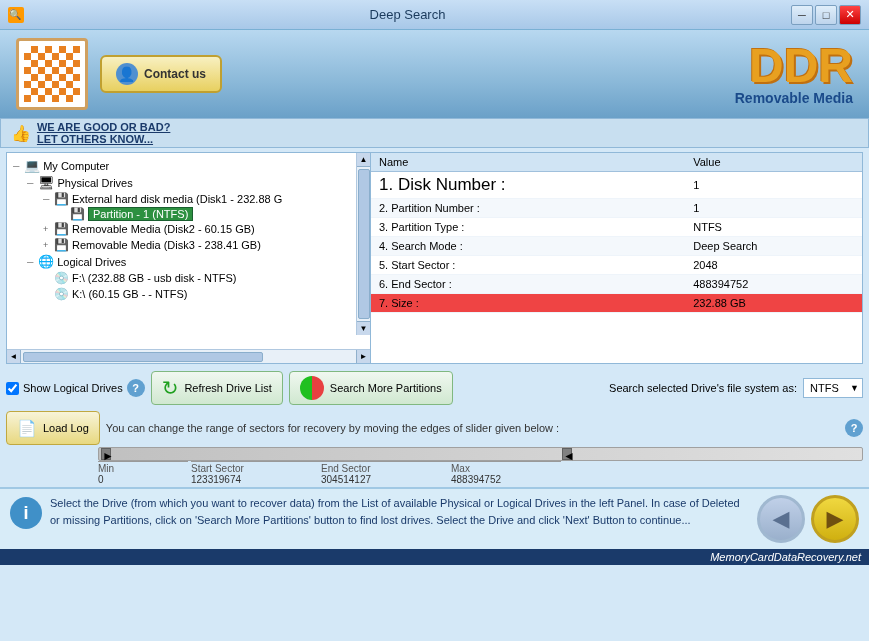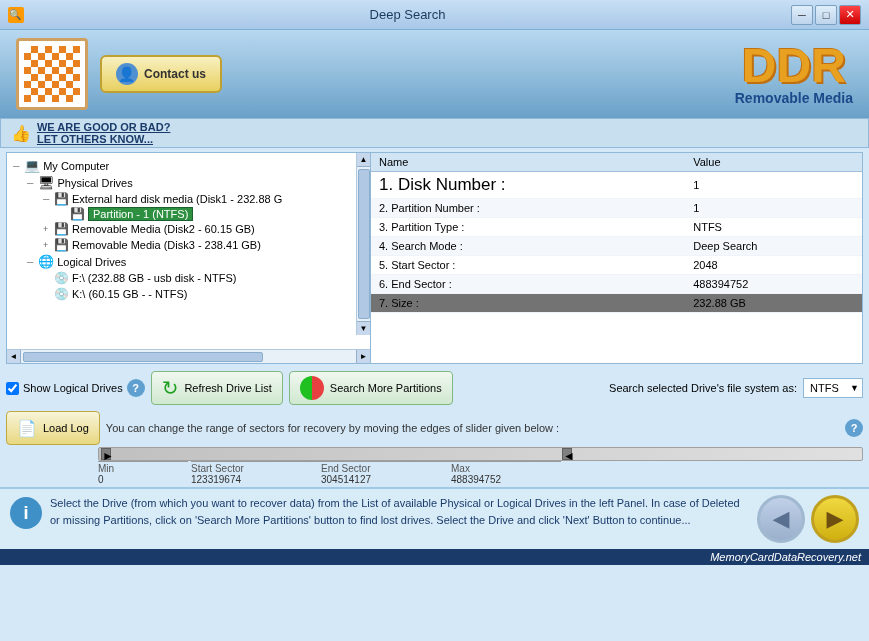--- a/index.html
+++ b/index.html
@@ -11,21 +11,21 @@
     .titlebar-controls { display: flex; gap: 2px; }
     .titlebar-btn { width: 22px; height: 20px; border: 1px solid #7a9fc0; border-radius: 2px; cursor: pointer; font-size: 11px; display: flex; align-items: center; justify-content: center; background: linear-gradient(to bottom, #e0eefa, #bdd4ec); color: #333; }
     .titlebar-btn.close { background: linear-gradient(to bottom, #f44, #c00); color: white; }
 
     
     .header { background: linear-gradient(to bottom, #b8d8f0, #8ab8d8 60%, #6aa0c8); height: 88px; display: flex; align-items: center; padding: 8px 16px; gap: 12px; }
     .logo-box { width: 72px; height: 72px; background: white; border: 3px solid #d0a060; border-radius: 4px; display: flex; align-items: center; justify-content: center; }
     .logo-checker { width: 56px; height: 56px; background: repeating-conic-gradient(#e88020 0% 25%, white 0% 50%) 0 0 / 14px 14px; }
     .contact-btn { background: linear-gradient(to bottom, #f8f0c0, #e8d060); border: 2px solid #c0a030; border-radius: 6px; padding: 6px 14px; cursor: pointer; display: flex; align-items: center; gap: 6px; font-weight: bold; color: #333; font-size: 12px; }
     .contact-icon { width: 22px; height: 22px; background: #5090d0; border-radius: 50%; display: flex; align-items: center; justify-content: center; color: white; font-size: 14px; }
-    .ddr-logo { margin-left: auto; text-align: center; }
+    .ddr-logo { margin-left: auto; text-align: right; }
     .ddr-text { font-size: 48px; font-weight: bold; color: #e8a020; text-shadow: 2px 2px 0 #c07010, -1px -1px 0 #c07010; line-height: 1; }
     .ddr-sub { color: #1a4a8a; font-size: 14px; font-weight: bold; }
 
     
     .feedback-bar { background: #c8dff0; border: 1px solid #90b8d8; padding: 4px 10px; display: flex; align-items: center; gap: 6px; height: 30px; }
     .feedback-icon { font-size: 16px; }
     .tree-item { display: flex; align-items: center; gap: 3px; padding: 1px 2px; cursor: pointer; white-space: nowrap; }
     .props-table { width: 100%; border-collapse: collapse; }
     .props-table th { background: #d0e4f4; padding: 3px 8px; text-align: left; border-bottom: 1px solid #a0c0dc; font-weight: normal; font-size: 11px; }
     .props-table td { padding: 3px 8px; font-size: 11px; border-bottom: 1px solid #eef4fa; }
@@ -170,21 +170,21 @@
     <td style="padding:3px 8px;font-size:11px;border-bottom:1px solid #eef4fa;">Deep Search</td>
   </tr>
           <tr style="background: white;">
     <td style="padding:3px 8px;font-size:11px;border-bottom:1px solid #eef4fa;">5. Start Sector :</td>
     <td style="padding:3px 8px;font-size:11px;border-bottom:1px solid #eef4fa;">2048</td>
   </tr>
           <tr style="background: rgb(244, 248, 252);">
     <td style="padding:3px 8px;font-size:11px;border-bottom:1px solid #eef4fa;">6. End Sector :</td>
     <td style="padding:3px 8px;font-size:11px;border-bottom:1px solid #eef4fa;">488394752</td>
   </tr>
-          <tr style="background: #737373; margin-left: 12px;">
+          <tr style="background: #ef4444; margin-left: 12px;">
     <td style="padding:3px 8px;font-size:11px;border-bottom:1px solid #eef4fa;">7. Size :</td>
     <td style="padding:3px 8px;font-size:11px;border-bottom:1px solid #eef4fa;">232.88 GB</td>
   </tr>
         </tbody>
     </table>
   </div>
 </div>
 
 <div style="padding:3px 6px; background:#d4e8f7; display:flex; align-items:center; gap:6px; height:40px;">
   <div style="display:flex;align-items:center;gap:4px;">

